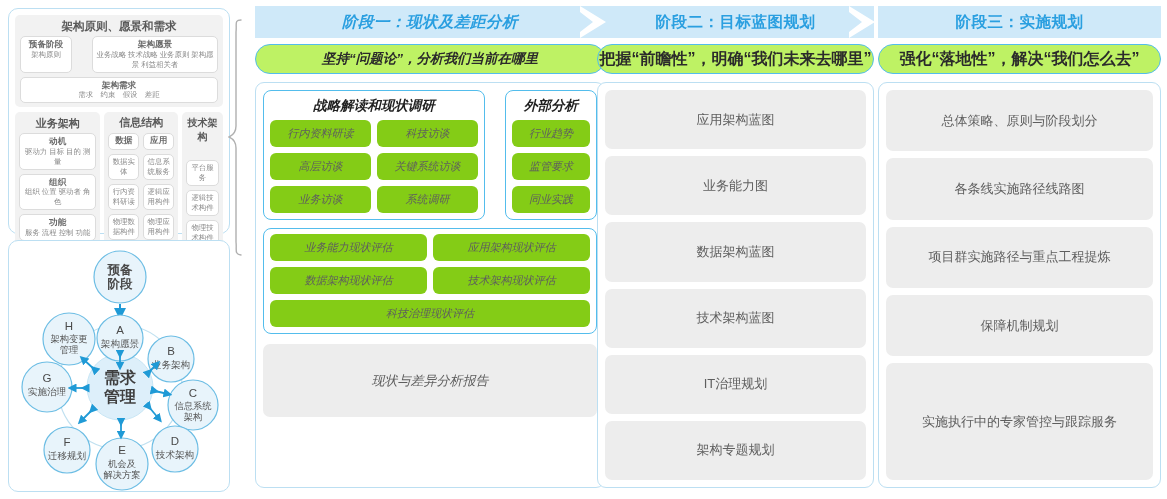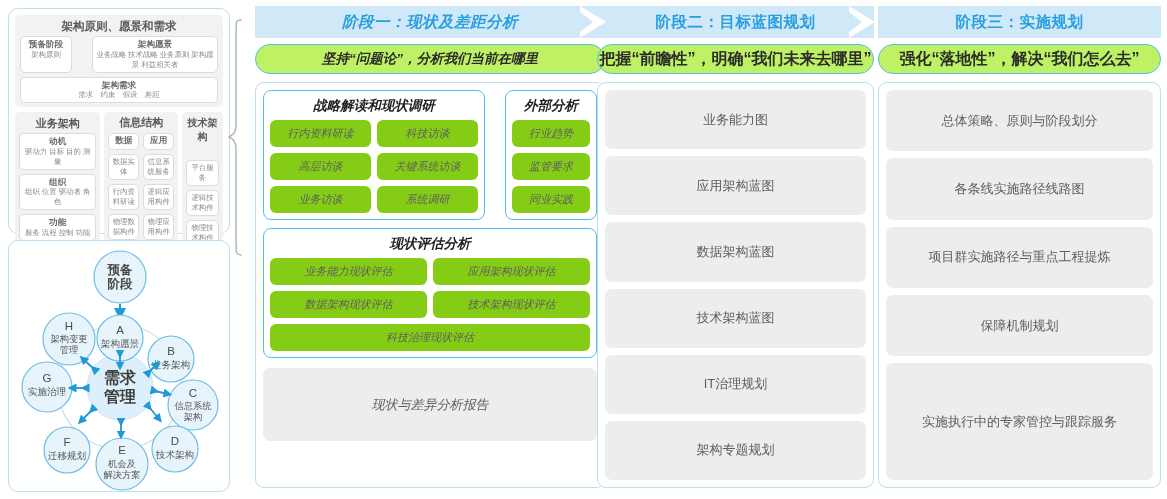--- a/index.html
+++ b/index.html
@@ -389,21 +389,20 @@
                 <div class="pill">监管要求</div>
               </div>
               <div class="pill-row">
                 <div class="pill">同业实践</div>
               </div>
             </div>
           </div>
         </div>
 
         <div class="sec-card" id="sec-assessment" style="margin-top:8px;">
-          <div class="sec-title">现状评估分析</div>
           <div class="pill-row">
             <div class="pill">业务能力现状评估</div>
             <div class="pill">应用架构现状评估</div>
           </div>
           <div class="pill-row">
             <div class="pill">数据架构现状评估</div>
             <div class="pill">技术架构现状评估</div>
           </div>
           <div class="pill-row">
             <div class="pill">科技治理现状评估</div>
@@ -421,22 +420,22 @@
         </svg>
         <span class="ht">阶段二：目标蓝图规划</span>
         <svg class="chev-r" viewBox="0 0 26 32" preserveAspectRatio="none">
           <polygon points="0,0 26,16 0,32 0,26 13,16 0,6" fill="#ffffff"></polygon>
         </svg>
       </div>
       <div class="phase-sub">把握“前瞻性”，明确“我们未来去哪里”</div>
 
       <div class="phase-body">
         <div class="col-list">
+          <div class="big-pill">应用架构蓝图</div>
           <div class="big-pill">业务能力图</div>
-          <div class="big-pill">应用架构蓝图</div>
           <div class="big-pill">数据架构蓝图</div>
           <div class="big-pill">技术架构蓝图</div>
           <div class="big-pill">IT治理规划</div>
           <div class="big-pill">架构专题规划</div>
         </div>
       </div>
     </div>
 
     <div class="phase-col" id="phase3">
       <div class="phase-head">

